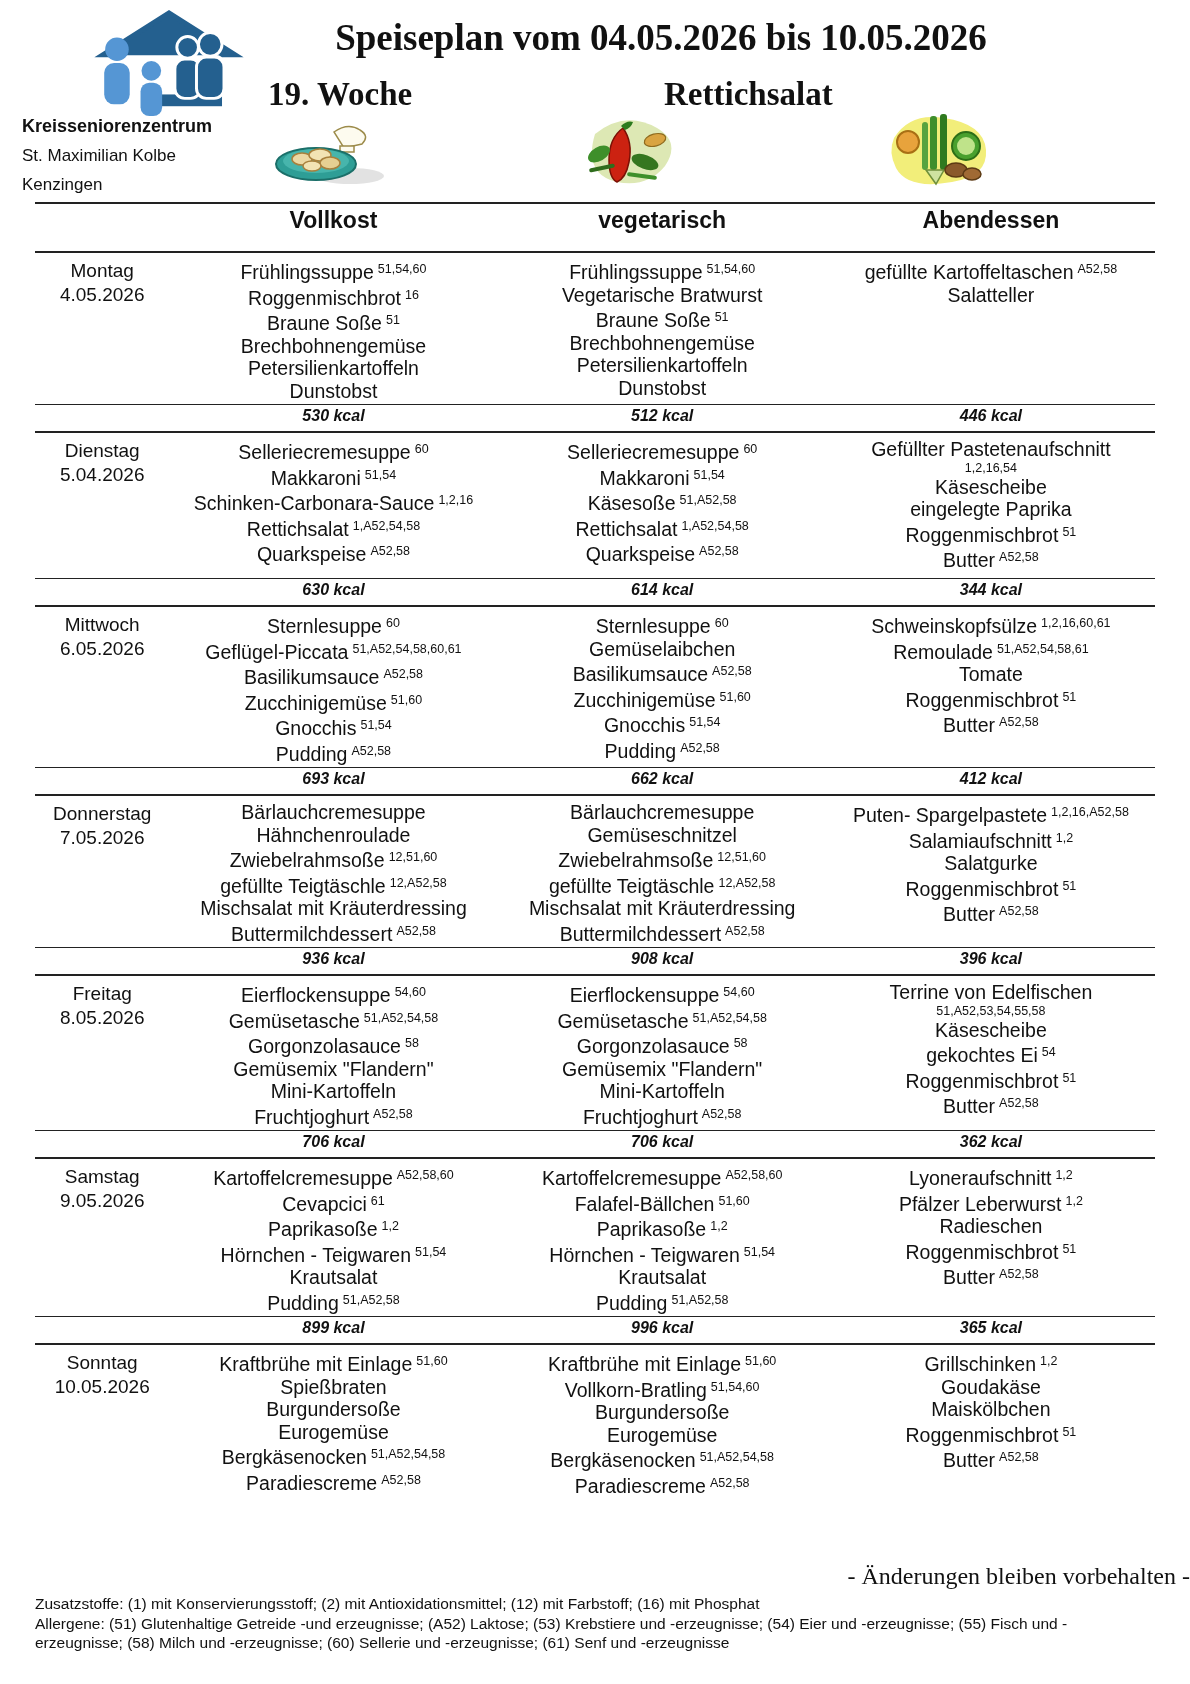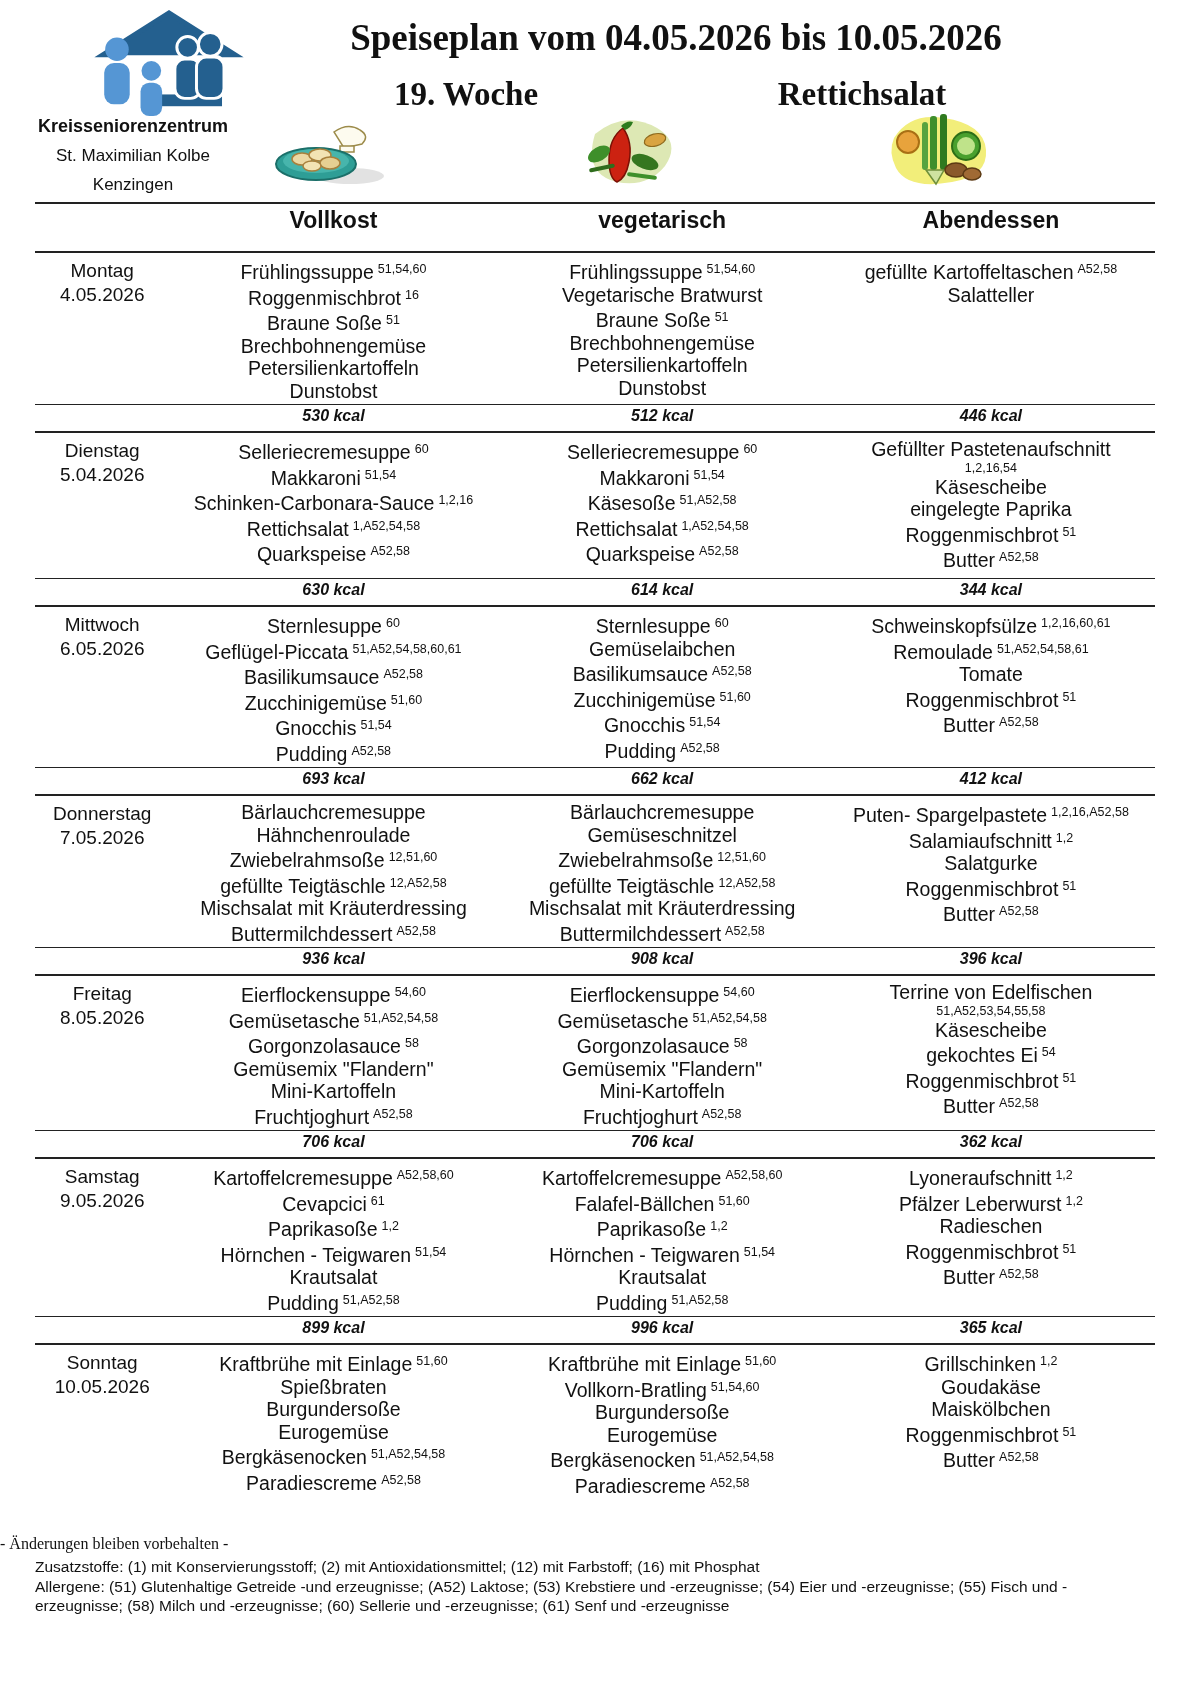--- a/index.html
+++ b/index.html
@@ -3,30 +3,30 @@
 <meta charset="utf-8">
 <style>
   html,body{margin:0;padding:0;}
   body{
     width:1190px;height:1684px;background:#ffffff;color:#111;
     font-family:"Liberation Sans",sans-serif;position:relative;overflow:hidden;
   }
   
   .header{position:relative;height:202px;}
   .logo{position:absolute;left:85px;top:10px;width:168px;height:108px;}
-  .org{position:absolute;left:22px;top:112px;width:222px;text-align:center;}
+  .org{position:absolute;left:22px;top:112px;width:222px;}
   .org-name{font-weight:bold;font-size:18px;line-height:29px;}
   .org-line{font-size:17px;line-height:29px;}
   .title{
-    position:absolute;left:280px;top:16px;width:792px;text-align:center;
+    position:absolute;left:265px;top:16px;width:792px;text-align:center;
     font-family:"Liberation Serif",serif;font-weight:bold;font-size:37px;
   }
   .subtitle-row{position:absolute;left:268px;top:76px;width:792px;display:flex;}
   .subtitle-row span{
-    flex:1;text-align:center;font-family:"Liberation Serif",serif;
+    flex:1;font-family:"Liberation Serif",serif;
     font-weight:bold;font-size:33px;
   }
   .clip{position:absolute;}
   .clip-vollkost{left:272px;top:122px;}
   .clip-veg{left:575px;top:114px;}
   .clip-abend{left:878px;top:112px;}
   
   table.menu{
     width:1120px;margin:0 35px;border-collapse:collapse;table-layout:fixed;
   }
@@ -48,22 +48,22 @@
     font-size:12.5px;vertical-align:6px;margin-left:4px;letter-spacing:0px;
   }
   .sup-line{font-size:12.5px;line-height:15px;}
   .kcal-row td{
     border-top:1px solid #222;border-bottom:2px solid #222;
     font-size:16px;font-weight:bold;font-style:italic;text-align:center;
     height:23px;padding-top:2px;margin-top:6px;
   }
   
   .change-note{
-    margin-top:36px;text-align:left;font-family:"Liberation Serif",serif;
-    font-size:16px;
+    margin-top:64px;text-align:right;font-family:"Liberation Serif",serif;
+    font-size:24px;
   }
   .additives{margin:4px 35px 16px;font-size:15.5px;line-height:19.5px;}
 </style>
 </head>
 <body>
 
 <div class="header">
   <svg class="logo" viewBox="0 0 160 110" aria-hidden="true">
 
     <polygon points="80,0 156,48 134,48 80,14 26,48 4,48" fill="#24608f"></polygon>

